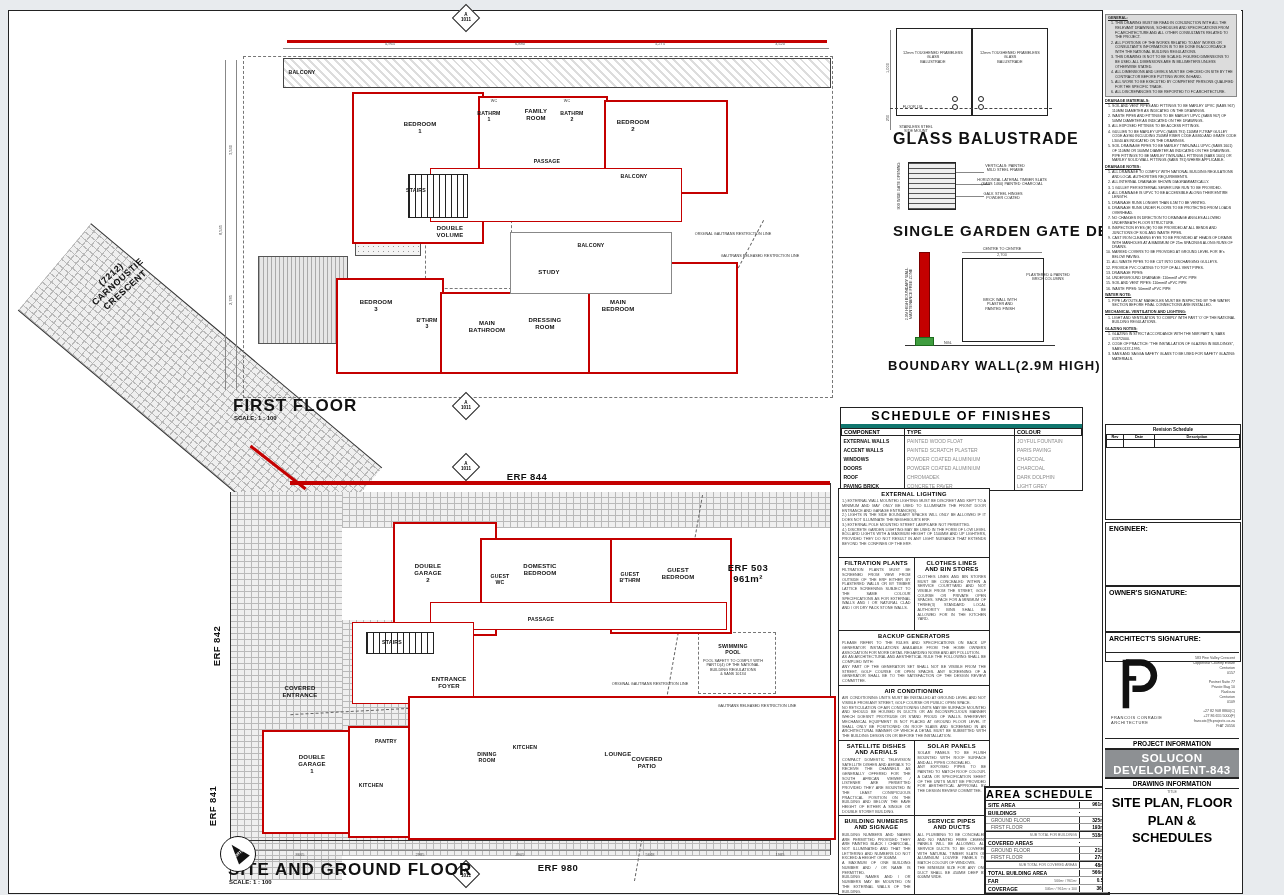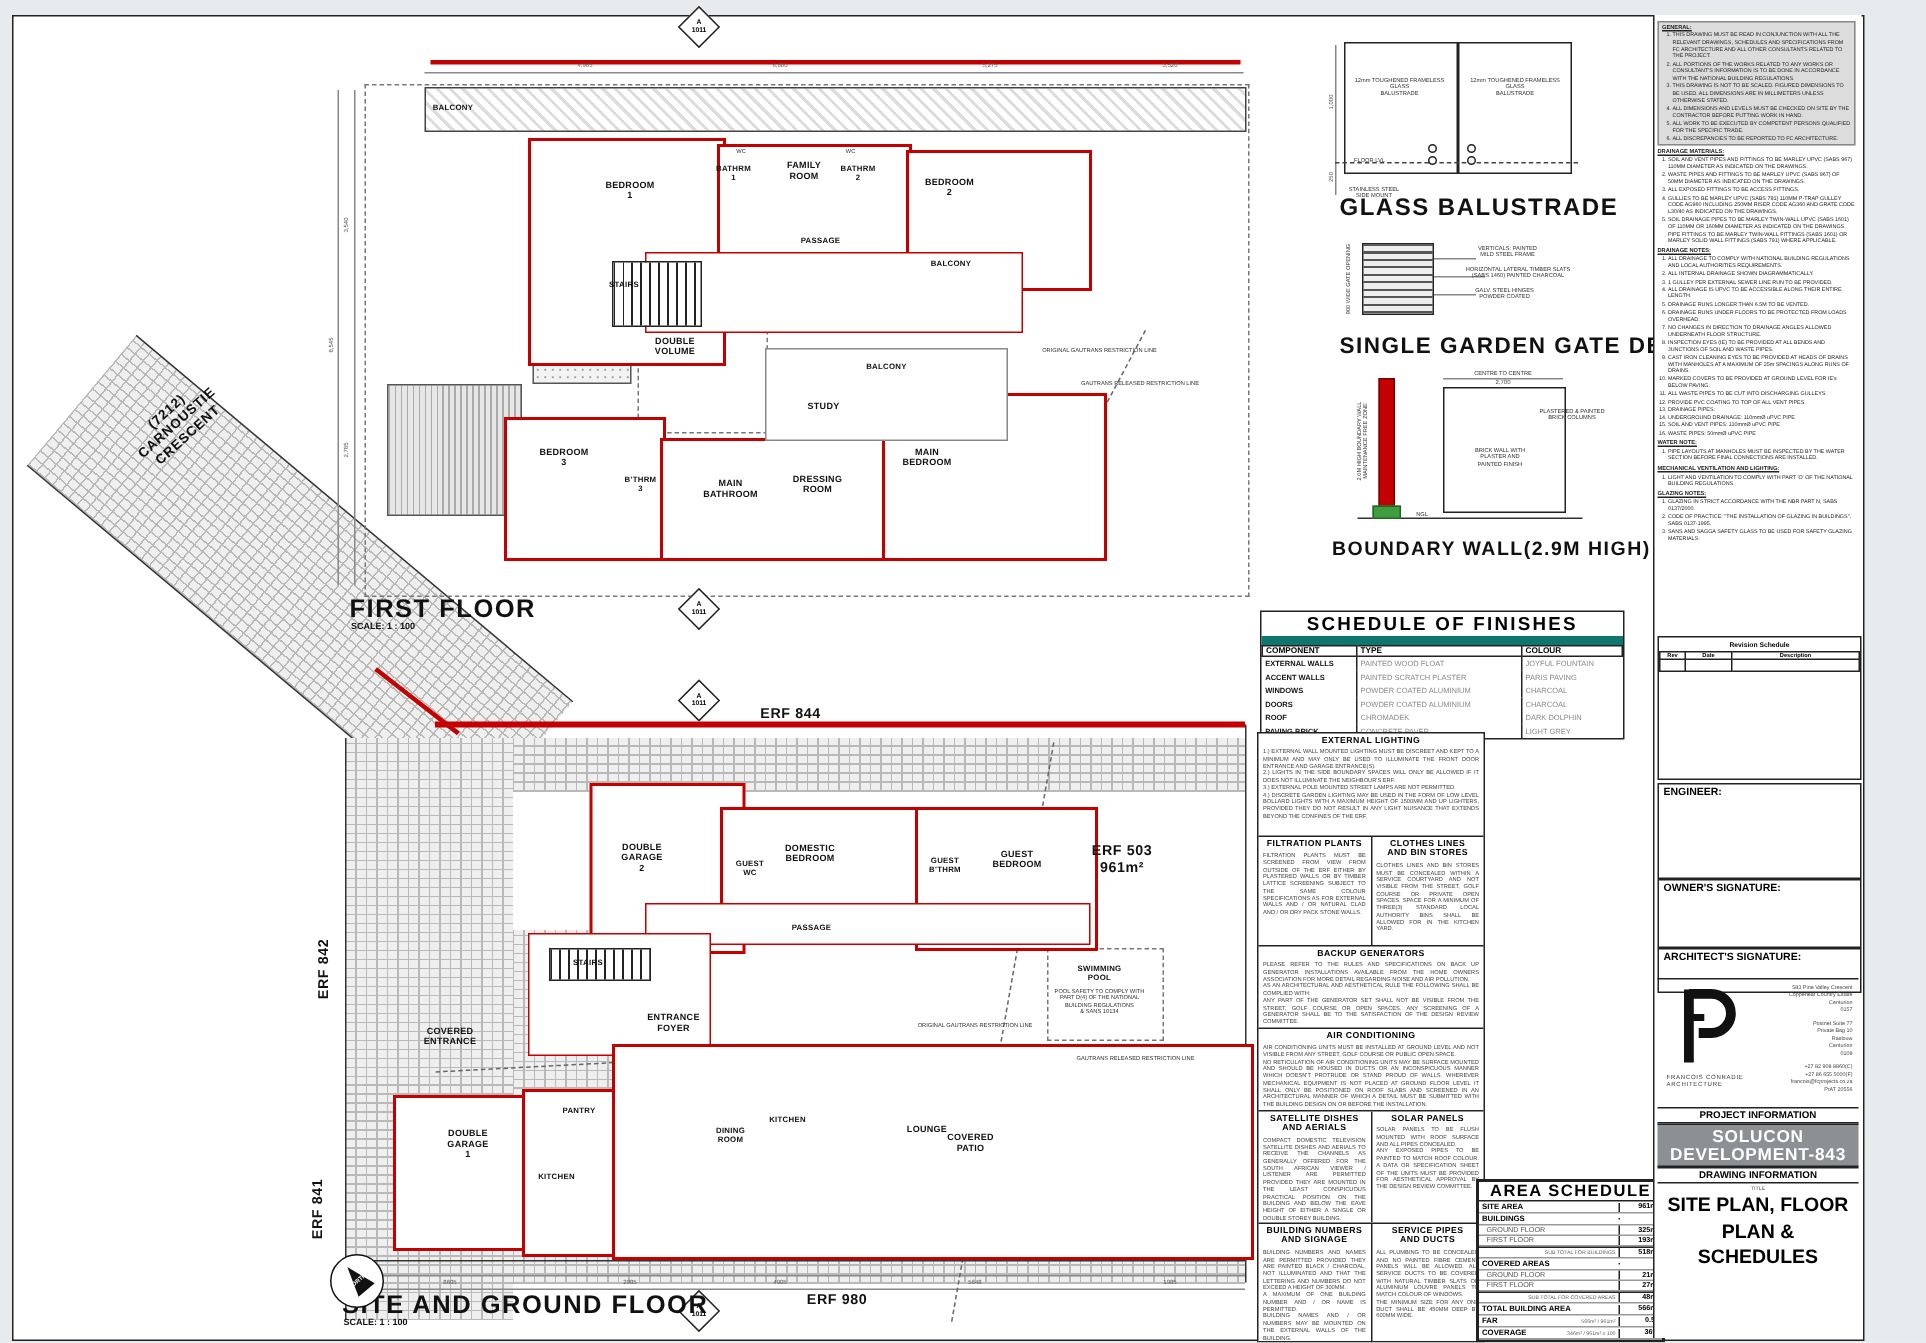--- a/index.html
+++ b/index.html
@@ -32,35 +32,35 @@
   .diamond{position:absolute;width:18px;height:18px;border:1px solid #222;background:#fff;
      transform:translate(-50%,-50%) rotate(45deg);z-index:25;}
   .diamond span{position:absolute;left:50%;top:50%;transform:translate(-50%,-50%) rotate(-45deg);
      font-size:4.5px;font-weight:bold;text-align:center;line-height:1.1;}
   
   .plan-title{position:absolute;font-weight:bold;font-size:17px;letter-spacing:1px;color:#111;z-index:31;}
   .plan-scale{position:absolute;font-weight:bold;font-size:6px;color:#111;z-index:31;}
   .detail-title{position:absolute;font-weight:bold;color:#111;letter-spacing:1px;z-index:31;}
   
   #finishes{position:absolute;left:840px;top:407px;width:241px;border:1.5px solid #222;background:#fff;z-index:40;font-size:5px;}
-  #finishes .ftitle{font-weight:bold;font-size:12.5px;text-align:center;letter-spacing:1.5px;border-bottom:6px solid #0f766e;padding:1px 0;}
+  #finishes .ftitle{font-weight:bold;font-size:12.5px;text-align:center;letter-spacing:1.5px;border-bottom:4px solid #0f766e;padding:1px 0;}
   #finishes table{border-collapse:collapse;width:100%;}
   #finishes th{font-size:5.5px;text-align:left;border:1px solid #222;padding:0 2px;}
   #finishes td{border-left:1px solid #222;padding:1.5px 2px;color:#8a8a8a;}
   #finishes td:first-child{color:#111;font-weight:bold;border-left:none;}
   
   #notes-col{position:absolute;left:838px;top:488px;width:150px;z-index:40;background:#fff;border:1px solid #222;}
   .npanel{border-bottom:1px solid #222;overflow:hidden;display:flex;}
   .ncol{flex:1;overflow:hidden;}
   .ncol + .ncol{border-left:1px solid #222;}
   .ntitle{font-weight:bold;font-size:5.8px;text-align:center;padding:1.5px 1px 1px;letter-spacing:.3px;white-space:pre-line;line-height:1.15;}
   .nbody{font-size:3.8px;line-height:1.25;color:#444;padding:1px 3px;text-align:justify;white-space:pre-line;}
   
   #area{position:absolute;left:984px;top:786px;width:122px;border:2px solid #222;background:#fff;z-index:41;}
-  #area .atitle{font-weight:bold;font-size:11px;text-align:center;letter-spacing:1px;border-bottom:1.5px solid #222;}
+  #area .atitle{font-weight:bold;font-size:11px;text-align:left;letter-spacing:1px;border-bottom:1.5px solid #222;}
   .arow{display:flex;align-items:center;font-size:4.8px;border-bottom:.5px solid #999;}
   .arow .al{flex:1;padding:.5px 2px;}
   .arow .asub{font-size:3.5px;color:#666;text-align:right;padding-right:2px;}
   .arow .av{width:24px;text-align:right;padding:.5px 2px;border-left:1px solid #222;font-weight:bold;}
   .arow.bold .al{font-weight:bold;font-size:5.2px;}
   .arow.section .al{font-weight:bold;font-size:5.2px;}
   .arow.indent .al{padding-left:5px;color:#555;}
   .arow.subtotal{border-top:1px solid #222;}
   .arow.subtotal .al{text-align:right;font-size:3.5px;color:#666;}
   

